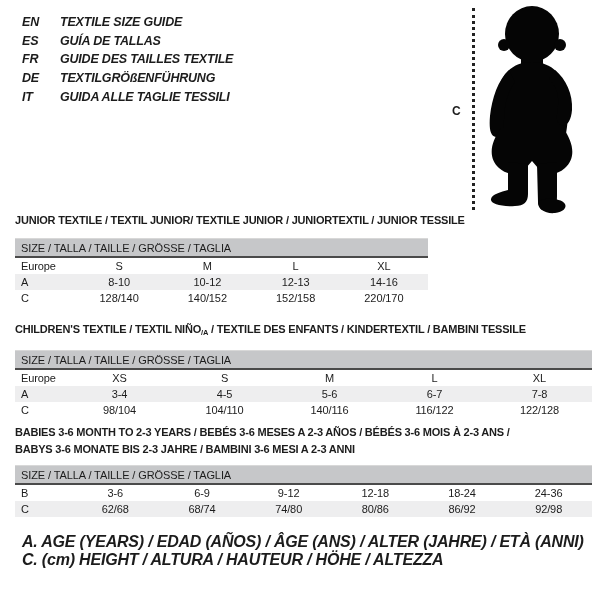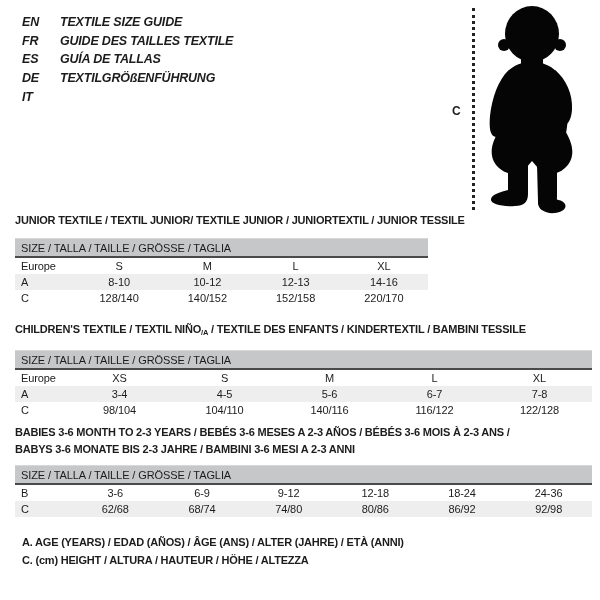--- a/index.html
+++ b/index.html
@@ -29,44 +29,45 @@
   td{height:16px;text-align:center;padding:0;font-size:11px;letter-spacing:-0.1px;}
   td.lbl{text-align:left;padding-left:6px;}
   tr.shade td{background:#eeeeef;}
 
   .t1{left:15px;top:238px;width:413px;}
   .t2{left:15px;top:350px;width:577px;}
   .t3{left:15px;top:465px;width:577px;}
 
   
   .notes{left:22px;top:533px;}
-  .note-line{font-weight:bold;font-size:11px;letter-spacing:-0.2px;line-height:18px;white-space:nowrap;}
+  .note-line{font-weight:bold;font-size:16px;letter-spacing:-0.2px;line-height:18px;white-space:nowrap;font-style:italic;}
 </style>
 </head>
 <body>
 
 <div class="abs lang-block">
   <div class="lang-row">
     <span class="lang-code">EN</span>
     <span>TEXTILE SIZE GUIDE</span>
   </div>
   <div class="lang-row">
+    <span class="lang-code">ES</span>
+    <span>GUÍA DE TALLAS</span>
+  </div>
+  <div class="lang-row">
     <span class="lang-code">FR</span>
     <span>GUIDE DES TAILLES TEXTILE</span>
   </div>
   <div class="lang-row">
-    <span class="lang-code">ES</span>
-    <span>GUÍA DE TALLAS</span>
-  </div>
-  <div class="lang-row">
     <span class="lang-code">DE</span>
     <span>TEXTILGRÖßENFÜHRUNG</span>
   </div>
   <div class="lang-row">
     <span class="lang-code">IT</span>
+    <span>GUIDA ALLE TAGLIE TESSILI</span>
   </div>
 </div>
 
 <div class="abs dim-line"></div>
 <div class="abs dim-label">C</div>
 <svg class="abs silhouette" width="110" height="212" viewBox="0 0 110 212" aria-hidden="true">
   <g fill="#050505">
     <ellipse cx="55" cy="30" rx="27" ry="28"></ellipse>
     <circle cx="27" cy="41" r="6"></circle>
     <circle cx="83" cy="41" r="6"></circle>

